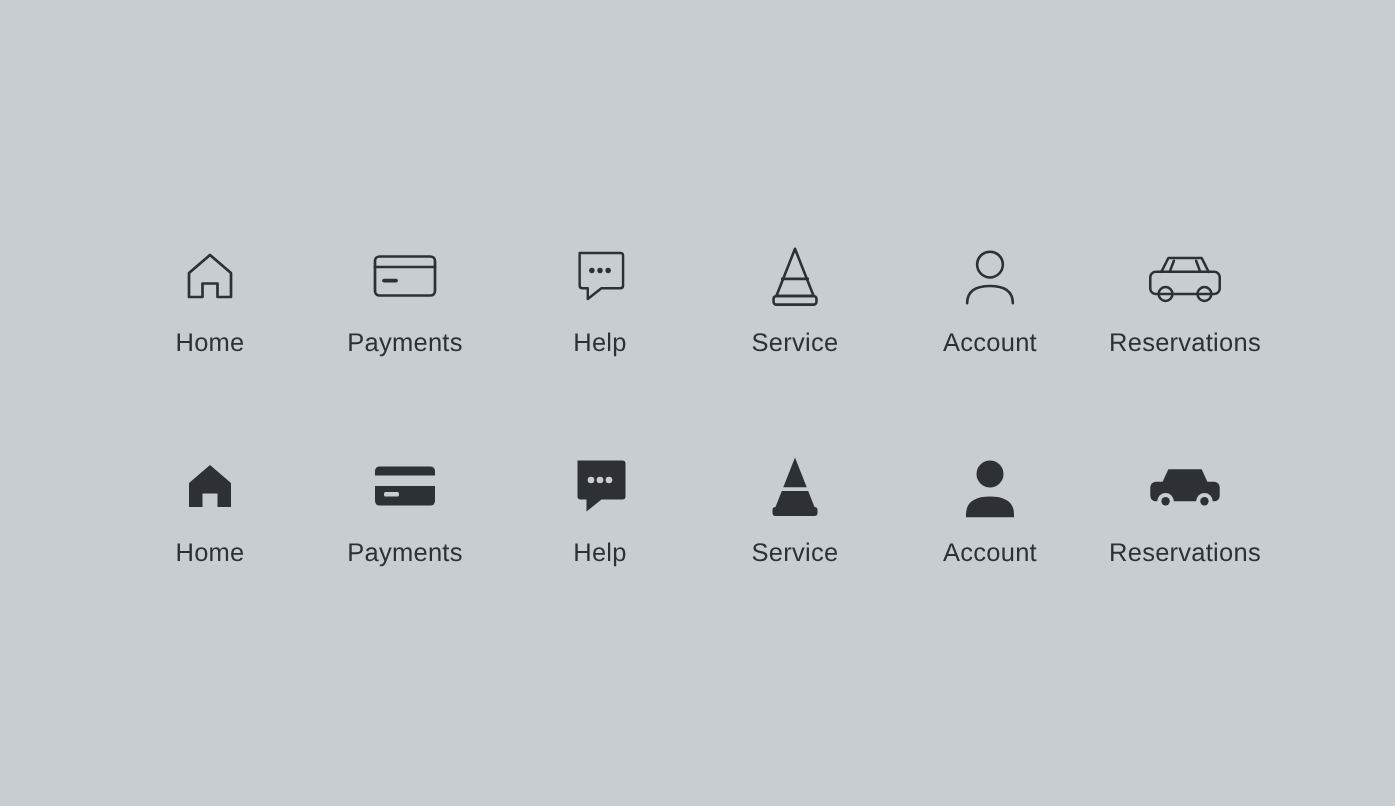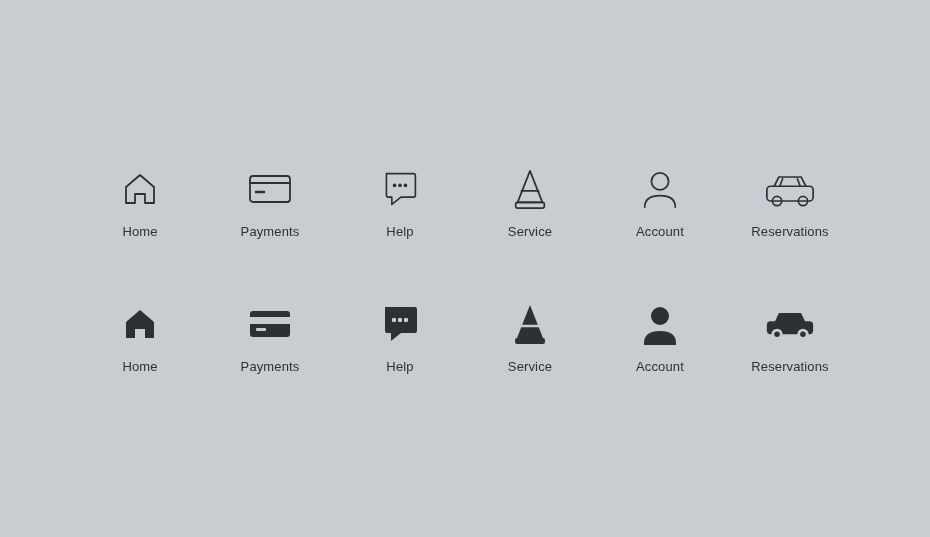--- a/index.html
+++ b/index.html
@@ -44,21 +44,21 @@
 
     .icon-item .icon-wrap {
       width: 50px;
       height: 50px;
       display: flex;
       align-items: center;
       justify-content: center;
     }
 
     .icon-item .label {
-      font-size: 13px;
+      font-size: 17px;
       color: #2d3136;
       font-weight: 400;
       letter-spacing: 0.01em;
     }
 
     
     .row1 svg {
       stroke: #2d3136;
       fill: none;
       stroke-width: 1.8;

